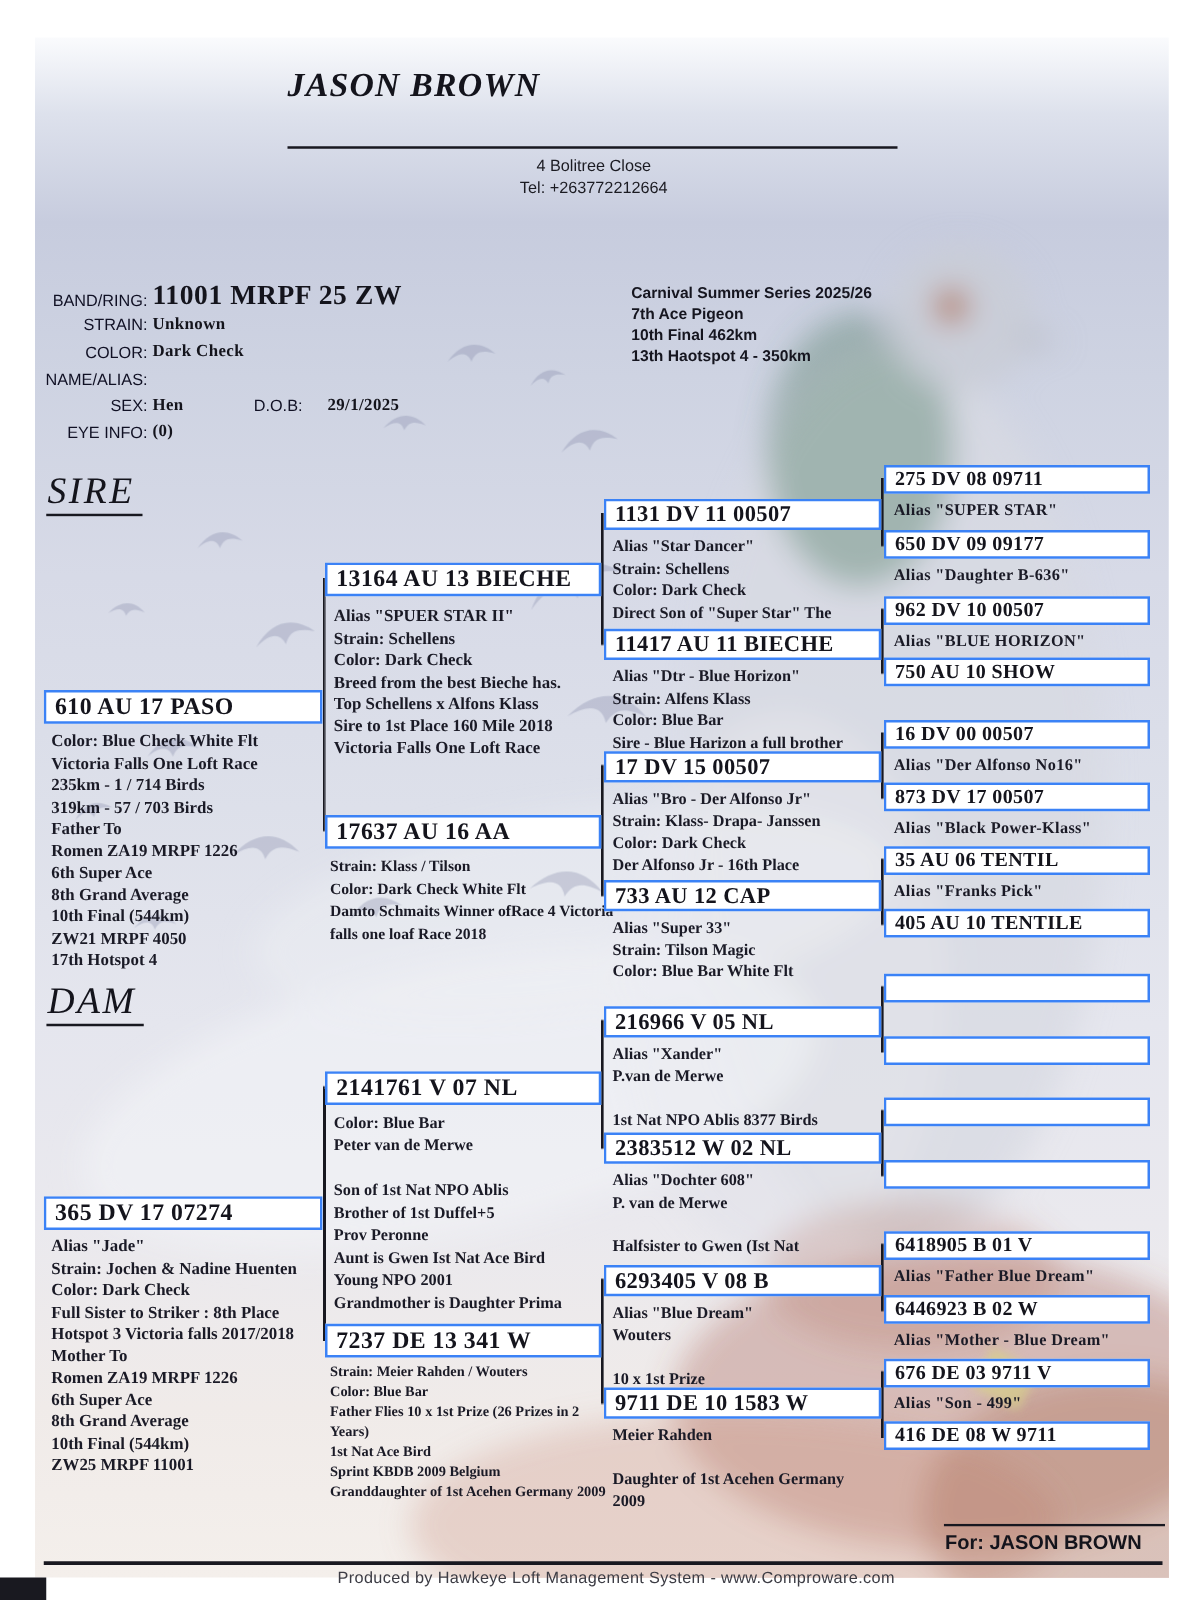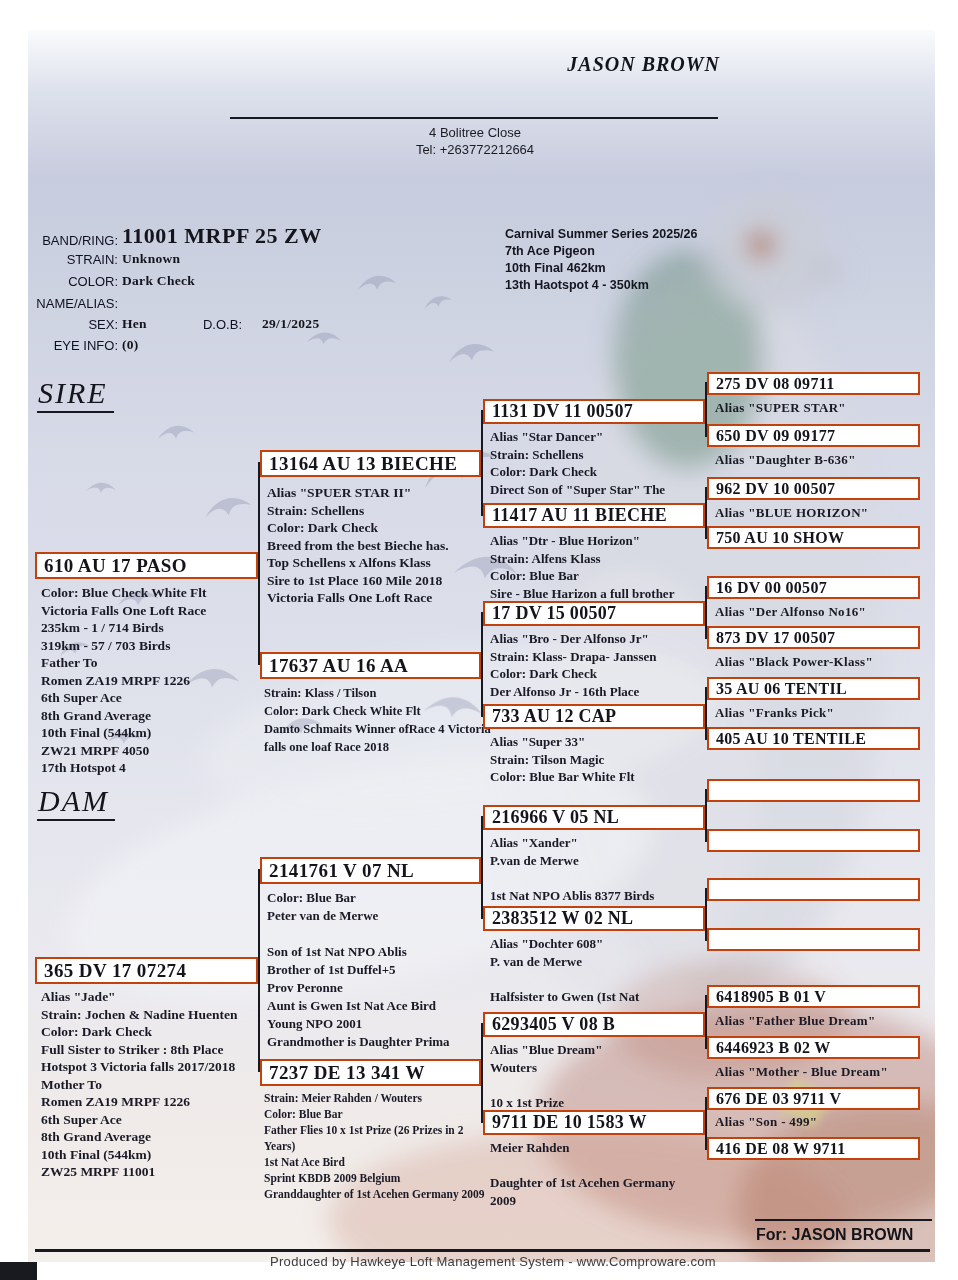--- a/index.html
+++ b/index.html
@@ -7,28 +7,28 @@
     width:958px;height:1280px;position:relative;background:#ffffff;
     font-family:"Liberation Serif",serif;color:#14141c;overflow:hidden;
   }
   .abs{position:absolute}
   .sans{font-family:"Liberation Sans",sans-serif}
   #page-bg{
     position:absolute;left:28px;top:30px;width:907px;height:1232px;
     background:linear-gradient(180deg,#fafbfd 0%,#dde1ec 5%,#c7ccde 12%,#ced3e2 22%,#d7dae7 35%,#dde0ea 50%,#e5e6ee 64%,#eae9ee 77%,#f0ebe9 89%,#f4efeb 100%);
   }
   #bg-art{position:absolute;left:28px;top:30px;width:907px;height:1232px;pointer-events:none}
-  .title{font-size:20px;font-weight:bold;font-style:italic;letter-spacing:1px;text-align:right}
+  .title{font-size:27px;font-weight:bold;font-style:italic;letter-spacing:1px;text-align:left}
   .addr{font-size:13px;line-height:17px;text-align:center;color:#1b1b22}
   .lbl{text-align:right;font-size:13px;color:#101024;font-family:"Liberation Sans",sans-serif;white-space:nowrap}
   .val{font-weight:bold;font-size:13.5px;white-space:nowrap;letter-spacing:.3px}
   .bigval{font-weight:bold;font-size:22px;white-space:nowrap;letter-spacing:.5px}
   .perf{font-family:"Liberation Sans",sans-serif;font-weight:bold;font-size:12.5px;line-height:17px;color:#15151f}
   .section-h{font-style:italic;font-size:30px;letter-spacing:2px;border-bottom:2px solid #181820;padding:0 6px 1px 1px}
-  .box{box-sizing:border-box;background:#fff;border:2px solid #c2410c;font-weight:bold;white-space:nowrap;overflow:hidden;padding:0 7px}
+  .box{box-sizing:border-box;background:#fff;border:2px solid #3b82f6;font-weight:bold;white-space:nowrap;overflow:hidden;padding:0 7px}
   .g12{width:223px;height:27px;font-size:19px;line-height:23px;letter-spacing:.4px}
   .g2{width:221px}
   .g3{width:222px;height:25px;font-size:18px;line-height:21px;letter-spacing:.3px}
   .g4{width:213px;height:23px;font-size:16px;line-height:19px;letter-spacing:.3px}
   .det{font-weight:bold;white-space:nowrap;color:#1a1a26}
   .det .ln{display:block}
   .alias{font-weight:bold;font-size:13px;white-space:nowrap;letter-spacing:.3px;color:#1a1a26}
   .vline{width:2px;background:#181820}
   .hline{height:2px;background:#181820}
   .for-text{font-family:"Liberation Sans",sans-serif;font-weight:bold;font-size:16px;white-space:nowrap}

